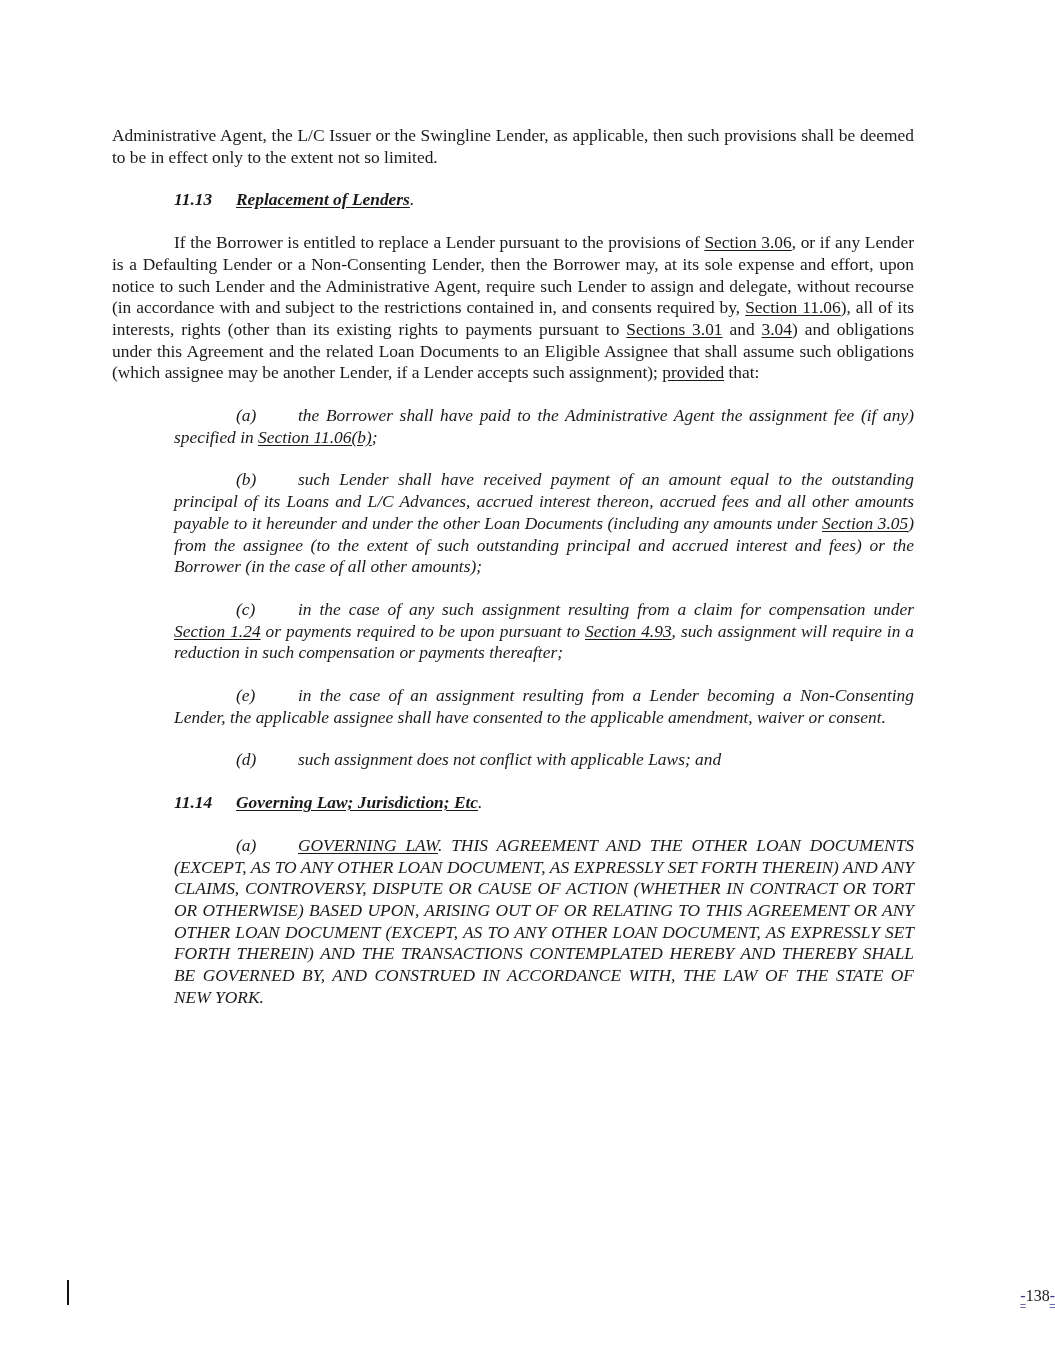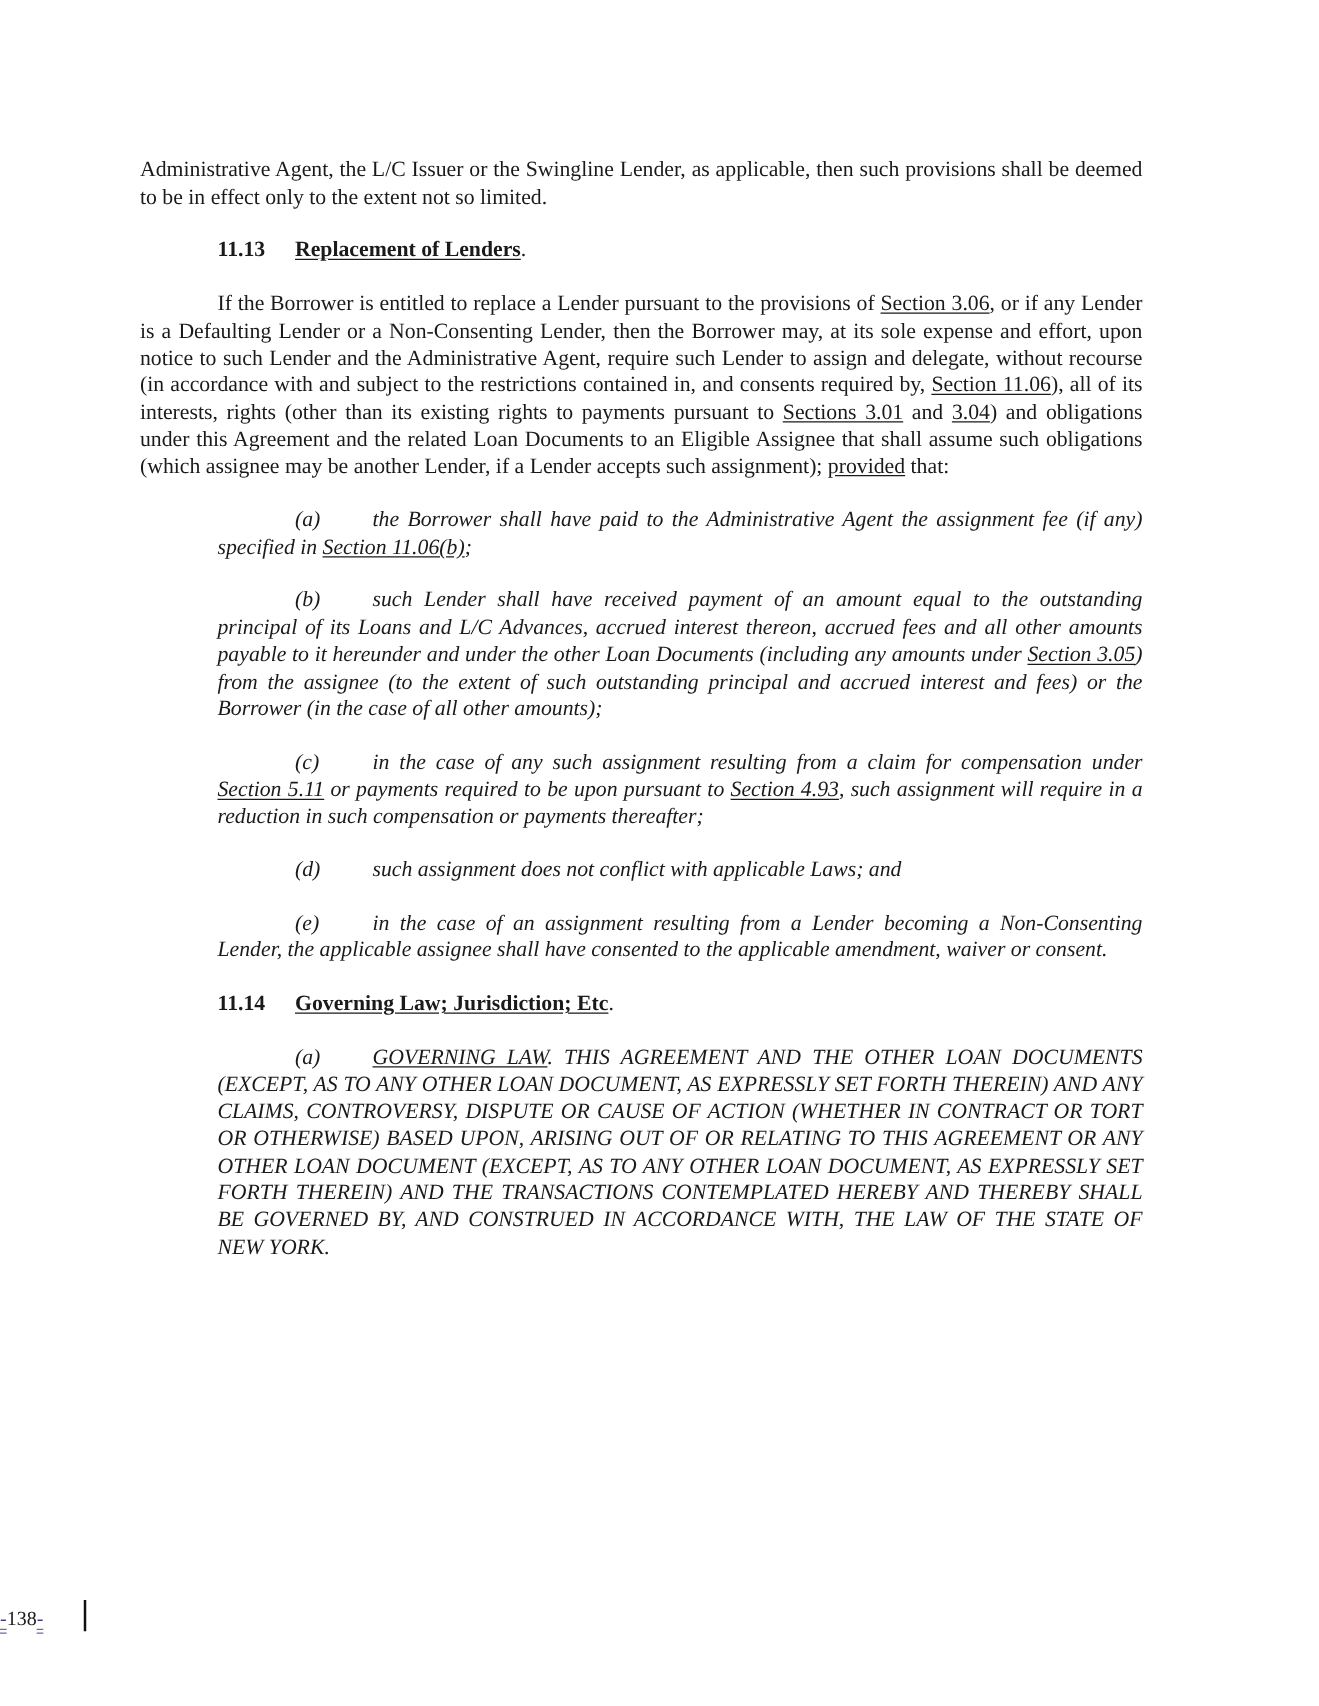--- a/index.html
+++ b/index.html
@@ -7,31 +7,31 @@
       width: 1055px; height: 1365px; position: relative; overflow: hidden;
       font-family: "Liberation Serif", "DejaVu Serif", serif;
       color: #1a1a1a;
       font-size: 17.4px;
       line-height: 21.7px;
     }
     .page { position: absolute; left: 112px; top: 125px; width: 802px; }
     p { margin: 0; text-align: justify; }
     .indent { text-indent: 62px; }
     .block { margin-bottom: 21px; }
-    .heading { padding-left: 62px; font-weight: bold; margin-bottom: 21px; }
+    .heading { padding-left: 62px; font-weight: bold; margin-bottom: 21px; font-style: italic; }
     .heading .num { display: inline-block; width: 62px; }
     .heading .title { text-decoration: underline; text-underline-offset: 2px; }
     .heading .dot { font-weight: normal; }
     .sub { margin-left: 62px; text-indent: 62px; margin-bottom: 21px; font-style: italic; }
     .sub .lbl { display: inline-block; width: 62px; text-indent: 0; }
     u, .ref { text-decoration: underline; text-underline-offset: 2px; }
     .caps { letter-spacing: 0; }
     .just-last { text-align-last: justify; }
     .footer {
-      position: absolute; top: 1285px; left: 0; width: 1055px; text-align: left;
+      position: absolute; top: 1285px; left: 0; width: 1055px; text-align: right;
       font-size: 16px;
     }
     .footer .dash { color: #3a3a8a; text-decoration: underline double #6a6ab0; text-underline-offset: 3px; }
     .change-bar {
       position: absolute; left: 67px; top: 1280px; width: 2px; height: 25px; background: #111;
     }
   </style>
 </head>
 <body>
 
@@ -49,29 +49,29 @@
 
   <p class="sub">
     <span class="lbl">(a)</span><span>the Borrower shall have paid to the Administrative Agent the assignment fee (if any) specified in </span><span class="ref">Section 11.06(b)</span><span>;</span>
   </p>
 
   <p class="sub">
     <span class="lbl">(b)</span><span>such Lender shall have received payment of an amount equal to the outstanding principal of its Loans and L/C Advances, accrued interest thereon, accrued fees and all other amounts payable to it hereunder and under the other Loan Documents (including any amounts under </span><span class="ref">Section 3.05</span><span>) from the assignee (to the extent of such outstanding principal and accrued interest and fees) or the Borrower (in the case of all other amounts);</span>
   </p>
 
   <p class="sub">
-    <span class="lbl">(c)</span><span>in the case of any such assignment resulting from a claim for compensation under </span><span class="ref">Section 5.11</span><span> or payments required to be upon pursuant to </span><span class="ref">Section 4.93</span><span>, such assignment will require in a reduction in such compensation or payments thereafter;</span>
+    <span class="lbl">(c)</span><span>in the case of any such assignment resulting from a claim for compensation under </span><span class="ref">Section 1.24</span><span> or payments required to be upon pursuant to </span><span class="ref">Section 4.93</span><span>, such assignment will require in a reduction in such compensation or payments thereafter;</span>
+  </p>
+
+  <p class="sub">
+    <span class="lbl">(e)</span><span>in the case of an assignment resulting from a Lender becoming a Non-Consenting Lender, the applicable assignee shall have consented to the applicable amendment, waiver or consent.</span>
   </p>
 
   <p class="sub">
     <span class="lbl">(d)</span><span>such assignment does not conflict with applicable Laws; and</span>
-  </p>
-
-  <p class="sub">
-    <span class="lbl">(e)</span><span>in the case of an assignment resulting from a Lender becoming a Non-Consenting Lender, the applicable assignee shall have consented to the applicable amendment, waiver or consent.</span>
   </p>
 
 
   <div class="heading">
     <span class="num">11.14</span><span class="title">Governing Law; Jurisdiction; Etc</span><span class="dot">.</span>
   </div>
 
   <p class="sub caps">
     <span class="lbl">(a)</span><span class="ref">GOVERNING LAW</span><span>. THIS AGREEMENT AND THE OTHER LOAN DOCUMENTS (EXCEPT, AS TO ANY OTHER LOAN DOCUMENT, AS EXPRESSLY SET FORTH THEREIN) AND ANY CLAIMS, CONTROVERSY, DISPUTE OR CAUSE OF ACTION (WHETHER IN CONTRACT OR TORT OR OTHERWISE) BASED UPON, ARISING OUT OF OR RELATING TO THIS AGREEMENT OR ANY OTHER LOAN DOCUMENT (EXCEPT, AS TO ANY OTHER LOAN DOCUMENT, AS EXPRESSLY SET FORTH THEREIN) AND THE TRANSACTIONS CONTEMPLATED HEREBY AND THEREBY SHALL BE GOVERNED BY, AND CONSTRUED IN ACCORDANCE WITH, THE LAW OF THE STATE OF NEW YORK.</span>
   </p>

